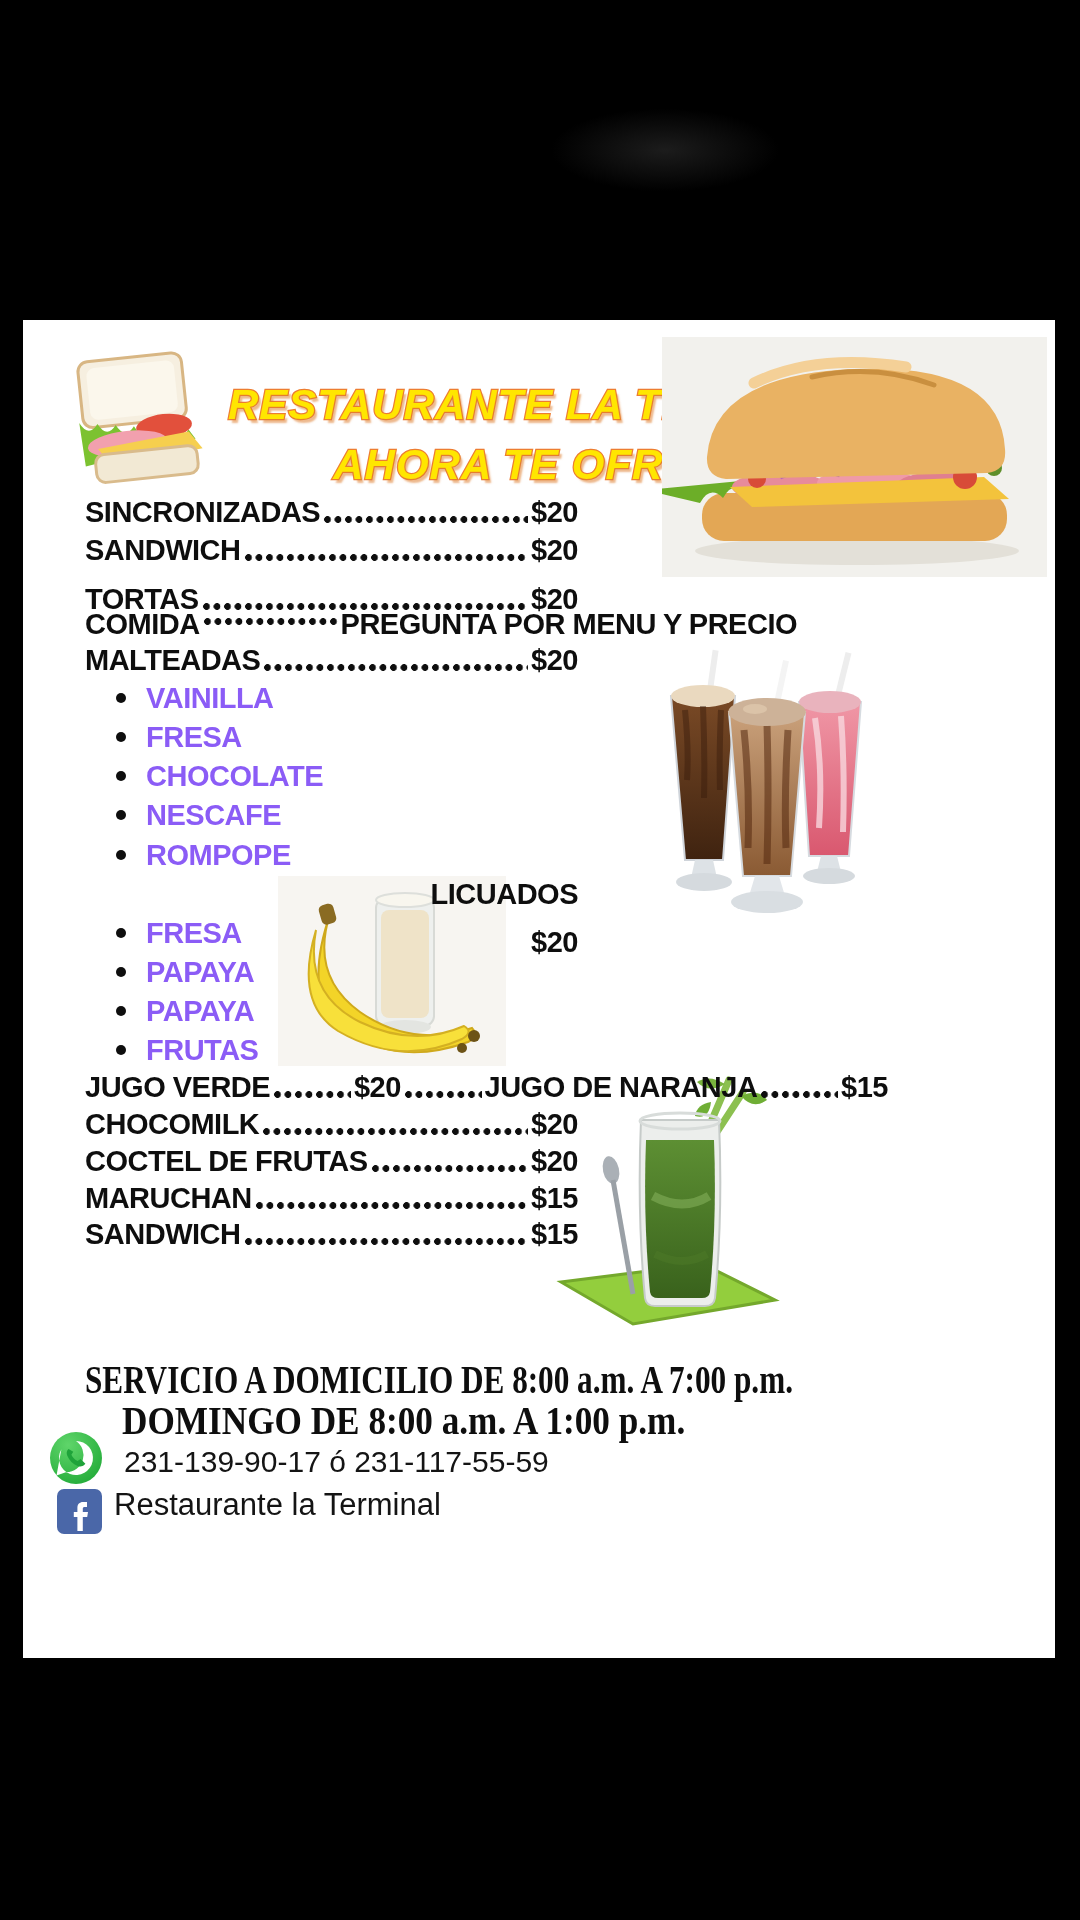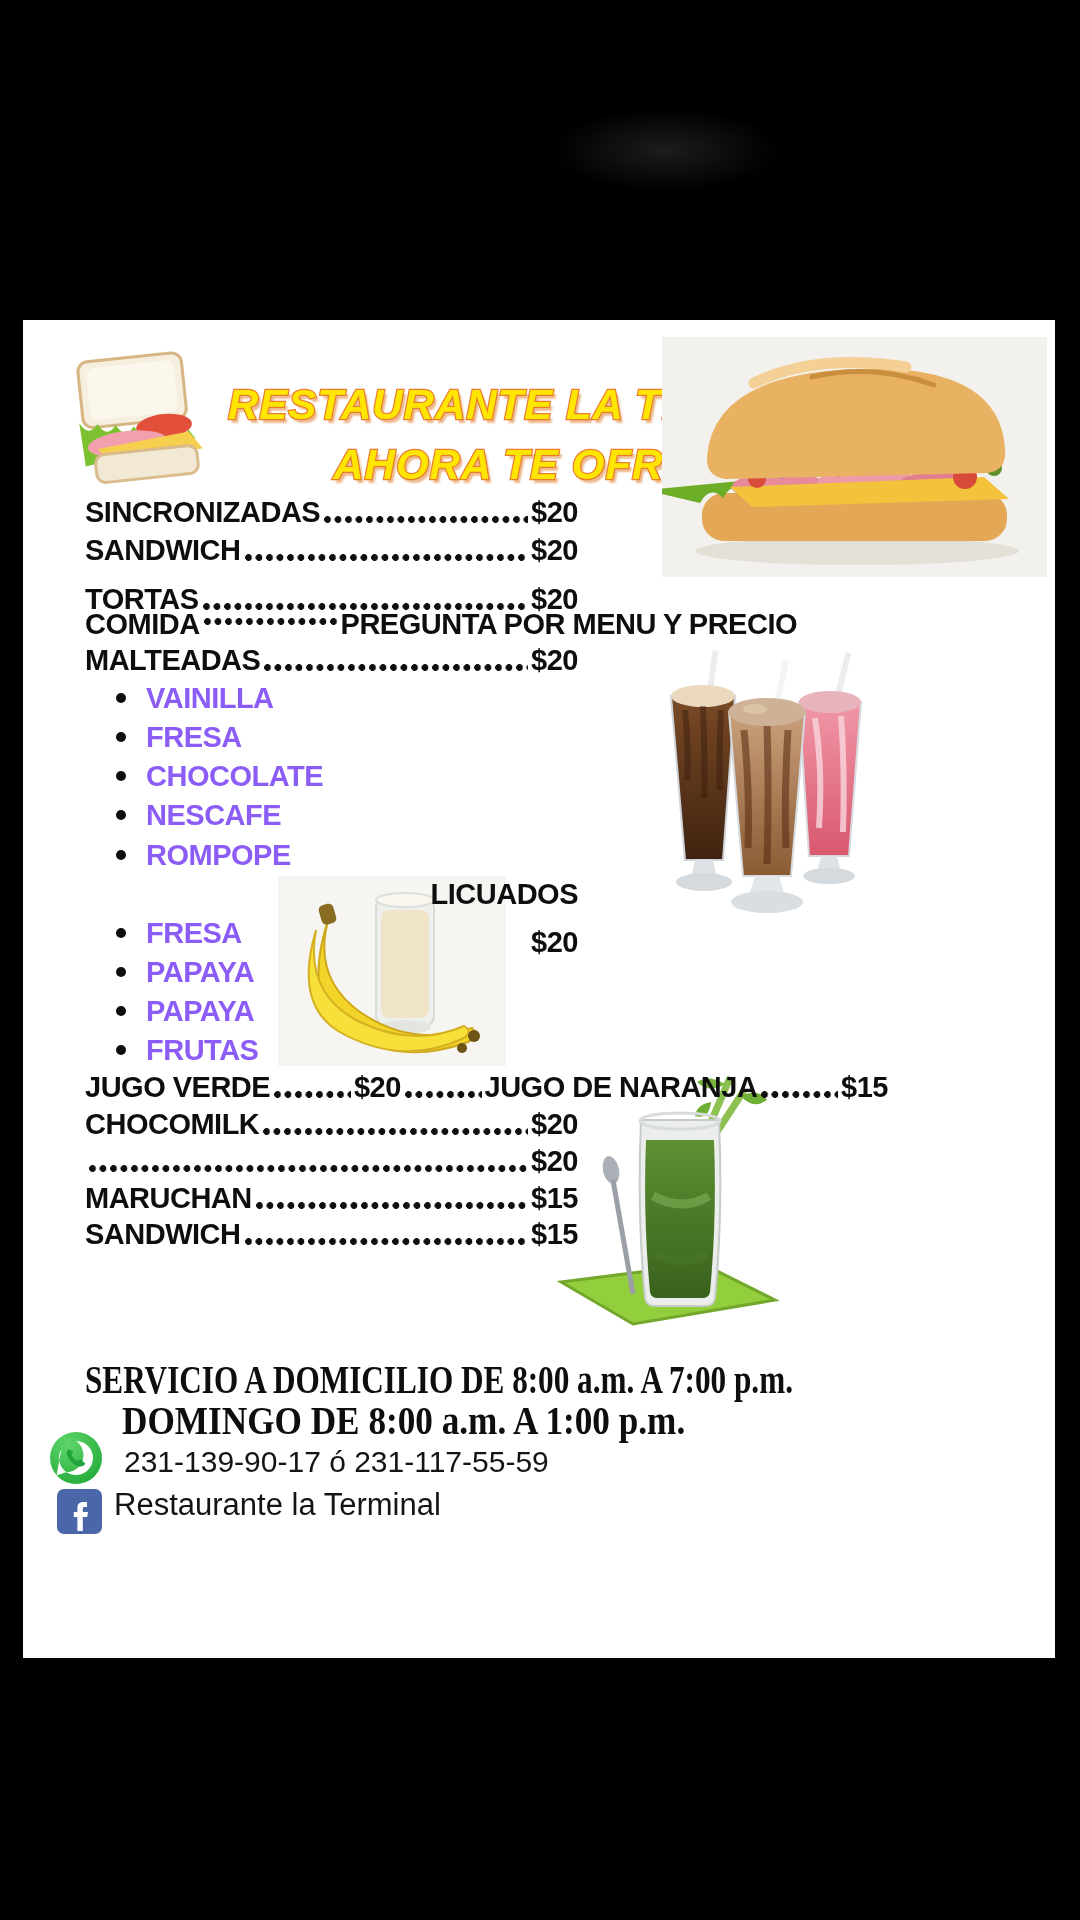--- a/index.html
+++ b/index.html
@@ -161,20 +161,21 @@
     <span class="dots"></span>
     <span class="pr">$15</span>
   </div>
 
   <div class="mrow" style="top:787px;">
     <span class="nm">CHOCOMILK</span>
     <span class="dots"></span>
     <span class="pr">$20</span>
   </div>
   <div class="mrow" style="top:824px;">
+    <span class="nm">COCTEL DE FRUTAS</span>
     <span class="dots"></span>
     <span class="pr">$20</span>
   </div>
   <div class="mrow" style="top:861px;">
     <span class="nm">MARUCHAN</span>
     <span class="dots"></span>
     <span class="pr">$15</span>
   </div>
   <div class="mrow" style="top:897px;">
     <span class="nm">SANDWICH</span>

